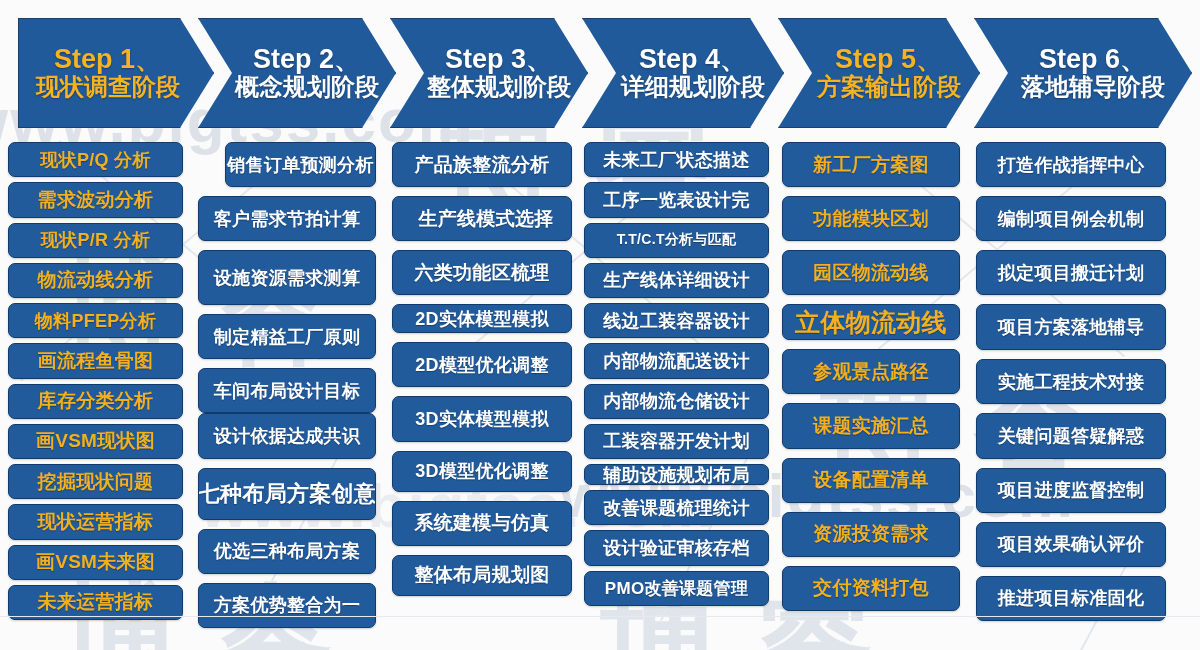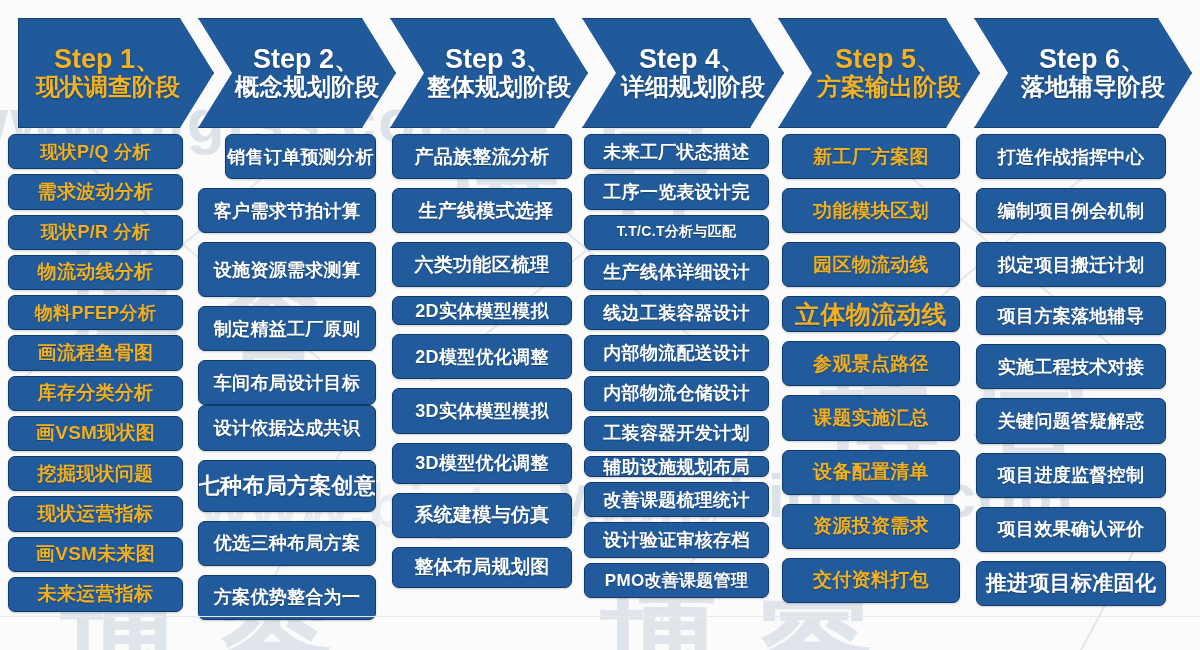--- a/index.html
+++ b/index.html
@@ -76,21 +76,21 @@
     left:10px;
     text-align:center;
     width:100%;
   }
   .chev.first .inner{left:-8px;}
 
   
   .cols{position:absolute;left:0;top:134px;width:1200px;height:482px;}
   .col{
     position:absolute;
-    top:0;
+    top:8px;
     display:flex;
     flex-direction:column;
   }
   .pill{
     box-sizing:border-box;
     background:#225b9c;
     border:1px solid #0f3c6d;
     border-radius:7px;
     color:#ffffff;
     display:flex;
@@ -237,23 +237,23 @@
         <div class="pill" style="height: 45.11px; margin-bottom: 9px; font-size: 19px;">参观景点路径</div>
         <div class="pill" style="height: 45.11px; margin-bottom: 9px; font-size: 19px;">课题实施汇总</div>
         <div class="pill" style="height: 45.11px; margin-bottom: 9px; font-size: 19px;">设备配置清单</div>
         <div class="pill" style="height: 45.11px; margin-bottom: 9px; font-size: 19px;">资源投资需求</div>
         <div class="pill" style="height: 45.11px; margin-bottom: 0px; font-size: 19px;">交付资料打包</div>
       </div>
     <div class="col" style="left:976px;width:190px;">
         <div class="pill" style="height: 45.11px; margin-bottom: 9px; font-size: 18px;">打造作战指挥中心</div>
         <div class="pill" style="height: 45.11px; margin-bottom: 9px; font-size: 18px;">编制项目例会机制</div>
         <div class="pill" style="height: 45.11px; margin-bottom: 9px; font-size: 18px;">拟定项目搬迁计划</div>
-        <div class="pill" style="height: 39px; margin-bottom: 9px; font-size: 18px;">项目方案落地辅导</div>
+        <div class="pill" style="height: 46px; margin-bottom: 9px; font-size: 18px;">项目方案落地辅导</div>
         <div class="pill" style="height: 45.11px; margin-bottom: 9px; font-size: 18px;">实施工程技术对接</div>
         <div class="pill" style="height: 45.11px; margin-bottom: 9px; font-size: 18px;">关键问题答疑解惑</div>
         <div class="pill" style="height: 45.11px; margin-bottom: 9px; font-size: 18px;">项目进度监督控制</div>
         <div class="pill" style="height: 45.11px; margin-bottom: 9px; font-size: 18px;">项目效果确认评价</div>
-        <div class="pill" style="height: 45.11px; margin-bottom: 0px; font-size: 21px;">推进项目标准固化</div>
+        <div class="pill" style="height: 45.11px; margin-bottom: 0px; font-size: 18px;">推进项目标准固化</div>
       </div>
   </div>
 
   <div class="baseline"></div>
 </div>
 
 </body></html>

